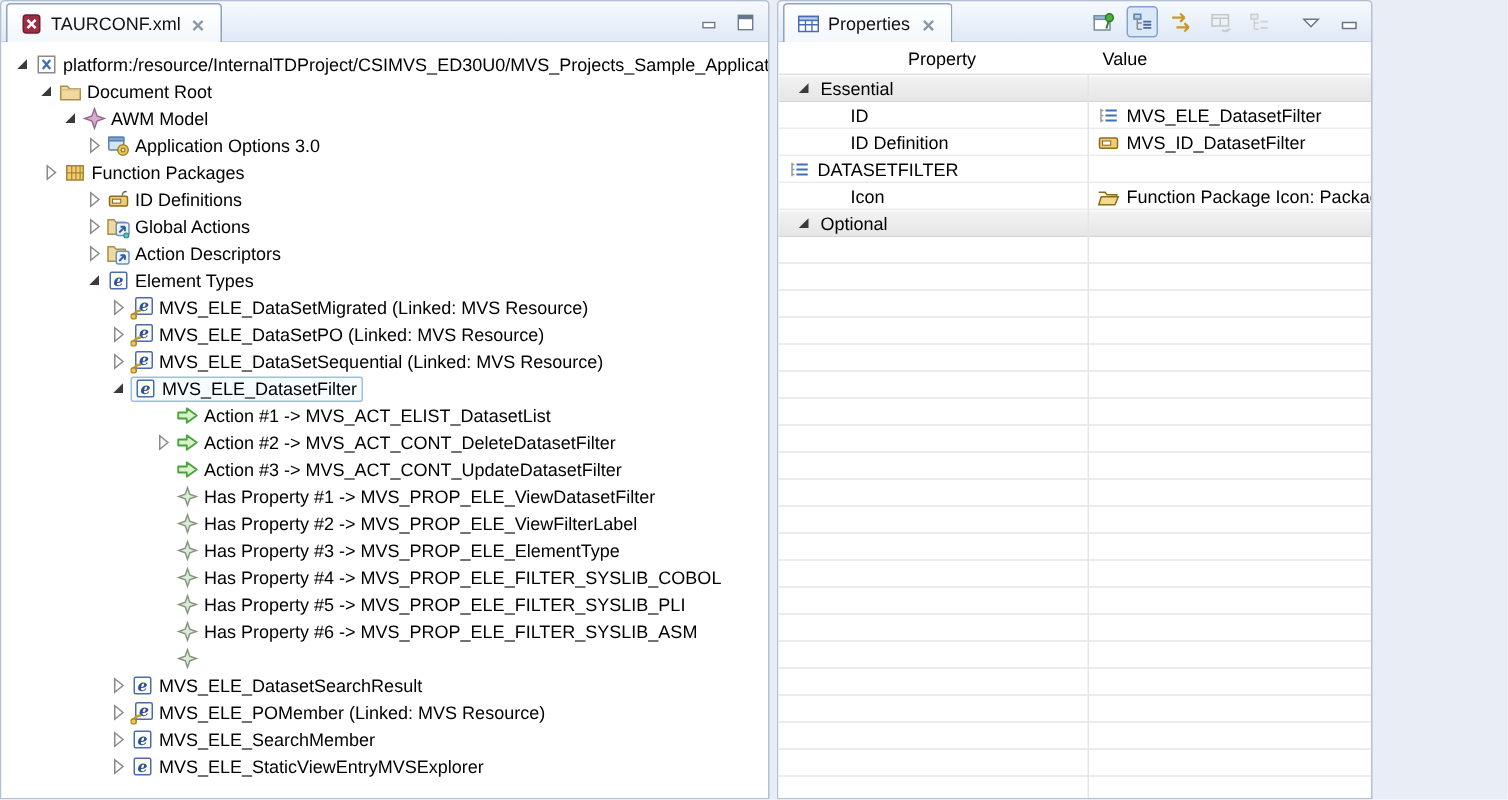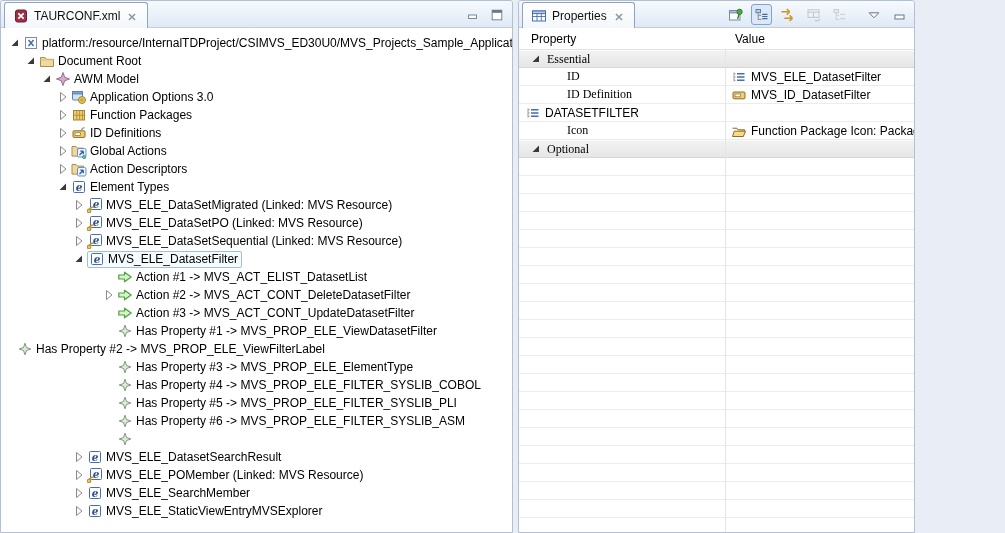--- a/index.html
+++ b/index.html
@@ -1,17 +1,17 @@
 <!DOCTYPE html>
 <html><head>
 <meta charset="utf-8">
 <style>
   * { margin:0; padding:0; box-sizing:border-box; }
   body { font-family:"Liberation Sans", sans-serif; background:#e9eef6; }
-  #app { position:relative; width:1005px; height:533px; background:#e9eef6; overflow:hidden; }
+  #app { position:relative; width:1005px; height:533px; background:#e9eef6; overflow:hidden;text-align:center; }
 
   .pane { position:absolute; top:0; border:1px solid #b2c0d4; border-radius:3px 3px 0 0; background:#fff; }
   #editor-pane { left:0; width:513px; height:533px; }
   #props-pane  { left:518px; width:397px; height:533px; }
 
   .tabstrip { position:relative; height:27px; background:linear-gradient(#f6fafd,#dfe9f5);
               border-bottom:1px solid #c3cfdf; border-radius:3px 3px 0 0; }
   .tab { position:absolute; left:3px; top:1px; height:26px; display:flex; align-items:center; gap:5px;
          padding:0 8px; background:linear-gradient(#ffffff,#f3f7fb); border:1px solid #93a3bc;
          border-bottom:none; border-radius:3px 3px 0 0; font-size:12px; color:#111; }
@@ -36,21 +36,21 @@
           border:1px solid transparent; }
   .tbtn.pressed { background:#dbe8f7; border:1px solid #84a3cc; }
   .tbtn.disabled { opacity:.5; }
   .tbtn.menusep { margin-left:8px; }
 
   .props-body { position:absolute; top:27px; left:0; right:0; bottom:0; background:#fff; overflow:hidden; }
   .phead { height:22px; display:flex; align-items:center; font-size:12px; color:#000; border-bottom:1px solid #dfe3e8; }
   .phead .c1 { width:206px; padding-left:12px; }
   .phead .c2 { padding-left:10px; }
   .prow { height:18px; display:flex; align-items:center; font-size:12px; border-bottom:1px solid #ececec; }
-  .prow .c1 { width:206px; display:flex; align-items:center; height:100%;font-family:Liberation Serif, serif; }
+  .prow .c1 { width:206px; display:flex; align-items:center; height:100%; }
   .prow .c2 { flex:1; display:flex; align-items:center; gap:4px; height:100%; padding-left:6px; overflow:hidden; white-space:nowrap; }
   .prow.cat { background:linear-gradient(#f2f2f2,#e6e6e6); border-top:1px solid #fafafa; border-bottom:1px solid #d6d6d6; }
   .prow.cat .c1 { padding-left:9px; gap:3px; }
   .prow.item .c1 { padding-left:48px; }
   .vdiv { position:absolute; left:206px; top:22px; bottom:0; width:1px; background:#e2e6ea; }
   .pfill { background:repeating-linear-gradient(to bottom, #ffffff 0 17px, #ececec 17px 18px); }
 
   svg { display:block; }
 </style>
 </head>
@@ -139,21 +139,21 @@
           <span class="icon">
             <svg width="16" height="16" viewBox="0 0 16 16">
               <rect x="1.5" y="2.5" width="10" height="8.5" rx="1" fill="#d6e4f2" stroke="#5b82b0"></rect>
               <rect x="1.5" y="2.5" width="10" height="2.4" fill="#7ba3cf" stroke="#5b82b0"></rect>
               <circle cx="11" cy="11" r="3.5" fill="#ecc957" stroke="#a5862e"></circle>
               <circle cx="11" cy="11" r="1.2" fill="#fff" stroke="#a5862e"></circle>
             </svg>
           </span>
           <span class="lbl">Application Options 3.0</span>
         </div>
-        <div class="trow" style="padding-left:54px">
+        <div class="trow" style="padding-left:25px">
           <span class="expander">
             <svg width="16" height="16" viewBox="0 0 16 16">
               <path d="M5.5 3.5 L11 8 L5.5 12.5 Z" fill="#fff" stroke="#8a8a8a"></path>
             </svg>
           </span>
           <span class="icon">
             <svg width="16" height="16" viewBox="0 0 16 16">
               <rect x="2.5" y="3.5" width="11" height="9.5" fill="#f2cd76" stroke="#a5862e"></rect>
               <path d="M2.5 8.2 h11 M5.8 3.5 v9.5 M8.6 3.5 v9.5 M11.4 3.5 v9.5" stroke="#a5862e" stroke-width="0.8" fill="none"></path>
             </svg>
@@ -317,21 +317,21 @@
         </div>
         <div class="trow" style="padding-left:100px">
           <span class="slot"></span>
           <span class="icon">
             <svg width="16" height="16" viewBox="0 0 16 16">
               <path d="M8 2.2 L9.5 6.5 L13.8 8 L9.5 9.5 L8 13.8 L6.5 9.5 L2.2 8 L6.5 6.5 Z" fill="#dde9da" stroke="#83977d"></path>
             </svg>
           </span>
           <span class="lbl">Has Property #1 -&gt; MVS_PROP_ELE_ViewDatasetFilter</span>
         </div>
-        <div class="trow" style="">
+        <div class="trow" style="padding-left:100px">
           <span class="slot"></span>
           <span class="icon">
             <svg width="16" height="16" viewBox="0 0 16 16">
               <path d="M8 2.2 L9.5 6.5 L13.8 8 L9.5 9.5 L8 13.8 L6.5 9.5 L2.2 8 L6.5 6.5 Z" fill="#dde9da" stroke="#83977d"></path>
             </svg>
           </span>
           <span class="lbl">Has Property #2 -&gt; MVS_PROP_ELE_ViewFilterLabel</span>
         </div>
         <div class="trow" style="padding-left:100px">
           <span class="slot"></span>

